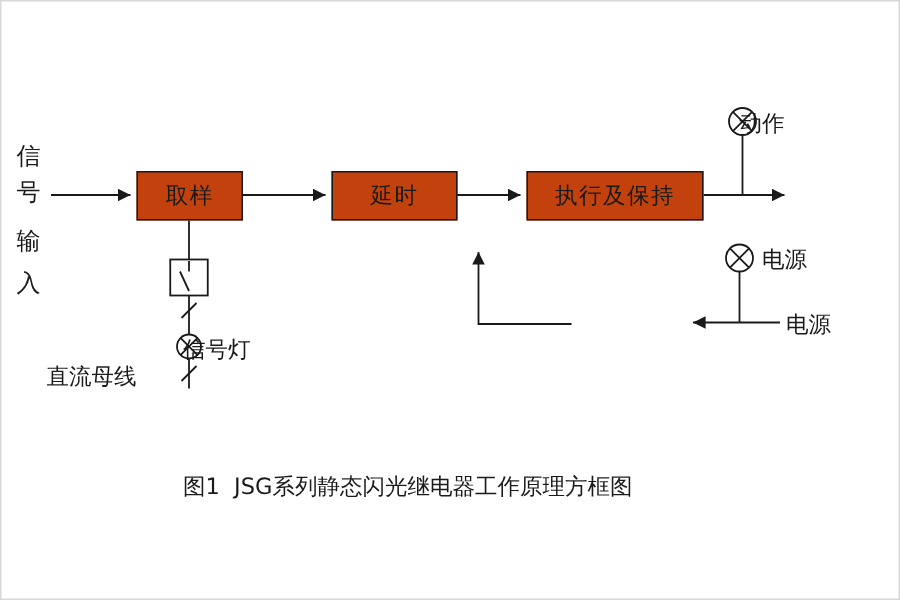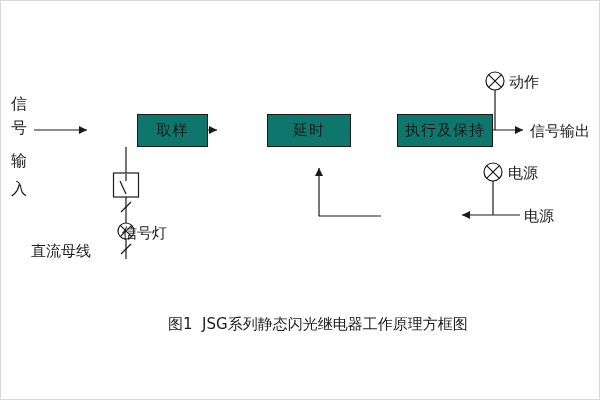--- a/index.html
+++ b/index.html
@@ -18,22 +18,21 @@
   .wires { position: absolute; left: 0; top: 0; }
   .box {
     position: absolute;
     border: 1px solid #1a1a1a;
     box-sizing: border-box;
     display: flex;
     align-items: center;
     justify-content: center;
     font-size: 15px;
     letter-spacing: 1px;
-    background: #0f766e;
-    margin-left: 46px;
+    background: #c2410c;
   }
   .lbl {
     position: absolute;
     font-size: 15px;
     white-space: nowrap;
     line-height: 20px;
   }
   .vchar {
     position: absolute;
     left: 8px;
@@ -41,21 +40,20 @@
     text-align: center;
     font-size: 16px;
     line-height: 20px;
   }
   .caption {
     position: absolute;
     left: 121px;
     top: 314px;
     font-size: 15px;
     white-space: pre;
-    margin-left: 46px;
   }
 </style>
 </head>
 <body>
 
 <div class="stage">
 
   <svg class="wires" width="600" height="400" viewBox="0 0 600 400">
     <defs>
       <marker id="arrow" viewBox="0 0 10 10" refX="10" refY="5" markerWidth="7" markerHeight="7" orient="auto">
@@ -104,24 +102,23 @@
     </g>
   </svg>
 
   <span class="vchar" style="top:93px">信</span>
   <span class="vchar" style="top:117px">号</span>
   <span class="vchar" style="top:150px">输</span>
   <span class="vchar" style="top:178px">入</span>
 
   <div class="box" style="left:90px;top:113px;width:71px;height:33px">取样</div>
   <div class="box" style="left:220px;top:113px;width:84px;height:33px">延时</div>
-  <div class="box" style="left:350px;top:113px;width:96px;height:33px">执行及保持</div>
+  <div class="box" style="left:350px;top:113px;width:118px;height:33px">执行及保持</div>
 
-  <div class="lbl" style="left:508px;top:71px">动作</div>
-  <div class="lbl" style="left:529px;top:120px">信号输出</div>
+  <div class="lbl" style="left:492px;top:71px">动作</div>
   <div class="lbl" style="left:507px;top:162px">电源</div>
   <div class="lbl" style="left:523px;top:205px">电源</div>
   <div class="lbl" style="left:121px;top:222px">信号灯</div>
   <div class="lbl" style="left:30px;top:240px">直流母线</div>
 
   <div class="caption">图1  JSG系列静态闪光继电器工作原理方框图</div>
 
 </div>
 
 </body></html>

